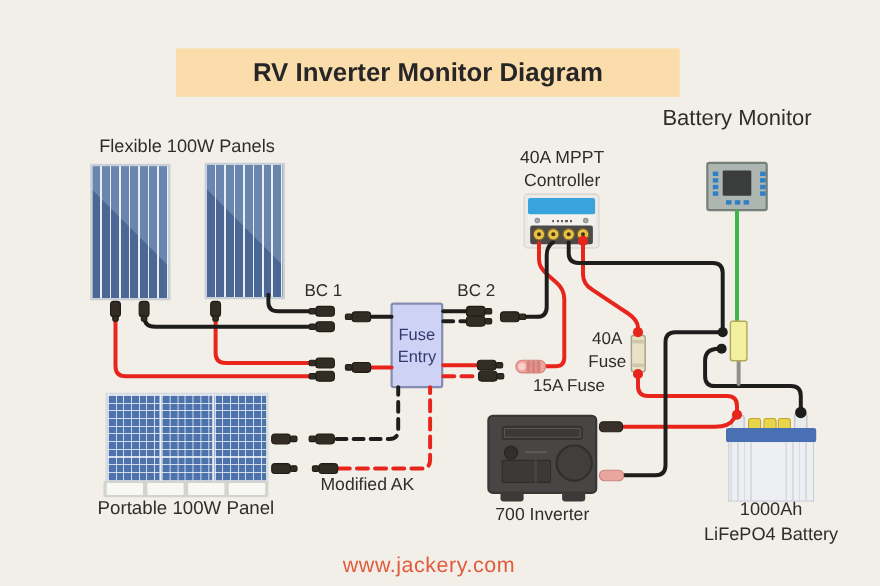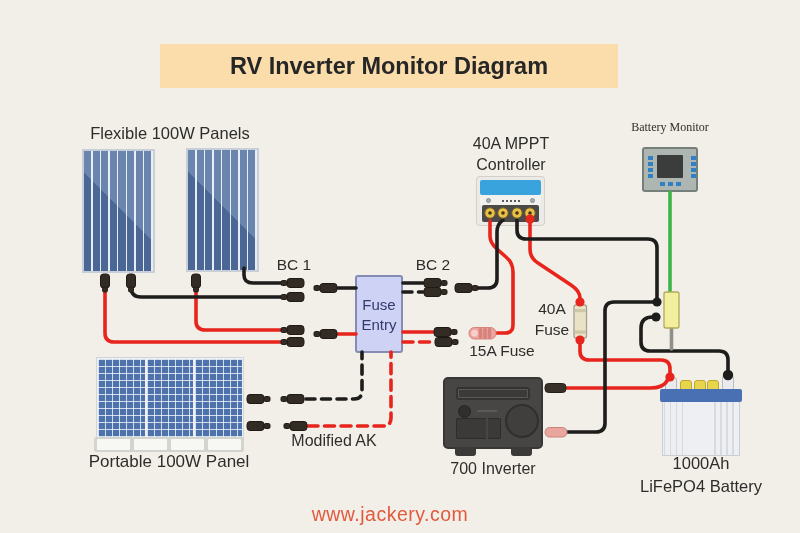--- a/index.html
+++ b/index.html
@@ -262,28 +262,28 @@
     </g>
   </svg>
 
   <div class="lbl" style="left:72px;top:123px;width:196px;font-size:16.5px;">Flexible 100W Panels</div>
   <div class="lbl" style="left:266px;top:254px;width:56px;font-size:15.5px;">BC 1</div>
   <div class="lbl" style="left:405px;top:254px;width:56px;font-size:15.5px;">BC 2</div>
   <div class="lbl" style="left:452px;top:133px;width:118px;font-size:16px;">
     <div>40A MPPT</div>
     <div>Controller</div>
   </div>
-  <div class="lbl" style="left:598px;top:117px;width:144px;font-size:12px;font-family:Liberation Serif, serif;">
+  <div class="lbl" style="left:598px;top:98px;width:144px;font-size:20px;">
     <div>Battery Monitor</div>
   </div>
   <div class="lbl" style="left:528px;top:298px;width:48px;font-size:15.5px;">
     <div>40A</div>
     <div>Fuse</div>
   </div>
-  <div class="lbl" style="left:454px;top:340px;width:96px;font-size:15.5px;">15A Fuse</div>
+  <div class="lbl" style="left:454px;top:340px;width:96px;font-size:15.5px;text-align:right;">15A Fuse</div>
   <div class="lbl" style="left:270px;top:430px;width:128px;font-size:16px;">Modified AK</div>
   <div class="lbl" style="left:71px;top:451px;width:196px;font-size:17px;">Portable 100W Panel</div>
   <div class="lbl" style="left:435px;top:458px;width:116px;font-size:16px;">700 Inverter</div>
   <div class="lbl" style="left:622px;top:452px;width:158px;font-size:16.5px;line-height:23px;">
     <div>1000Ah</div>
     <div>LiFePO4 Battery</div>
   </div>
   <div class="url">www.jackery.com</div>
 
 </div>

